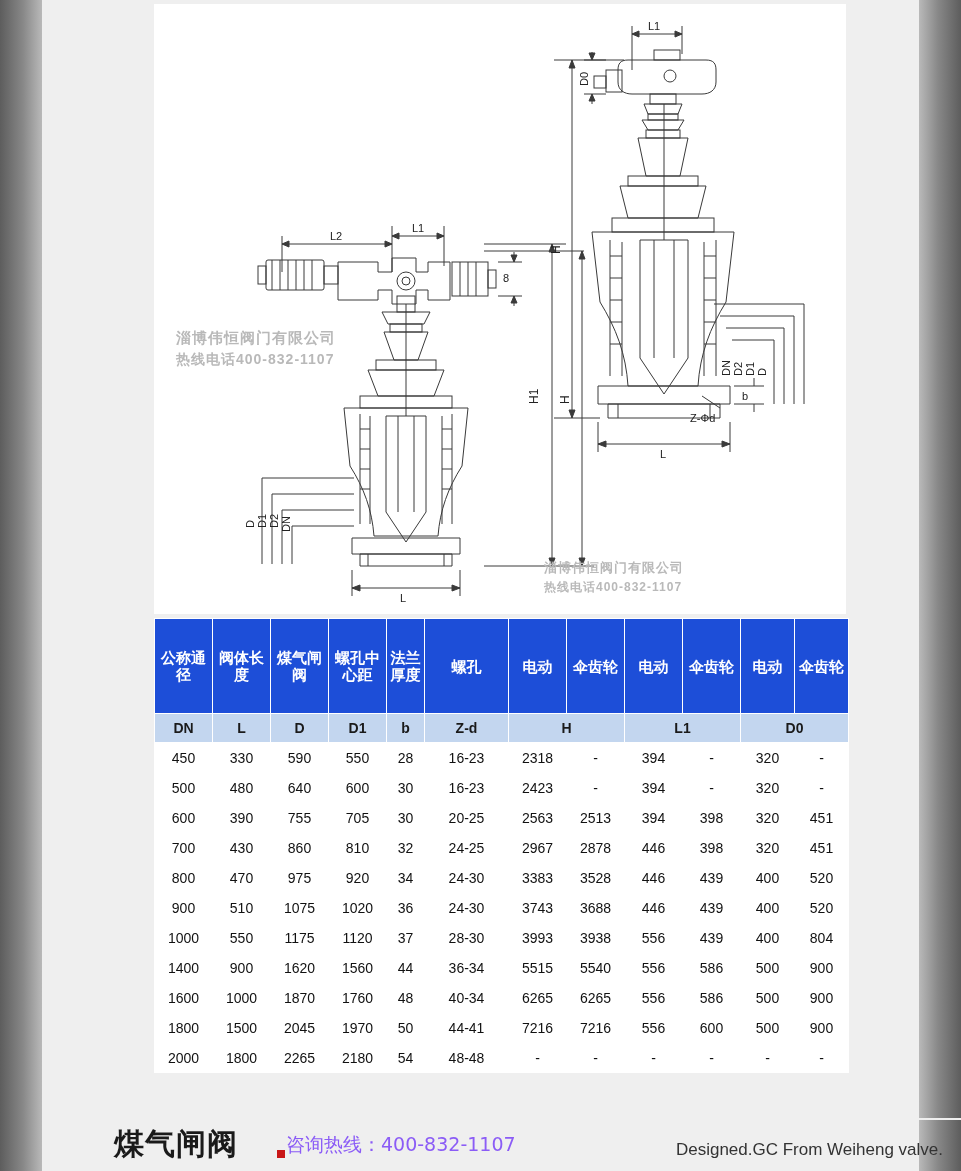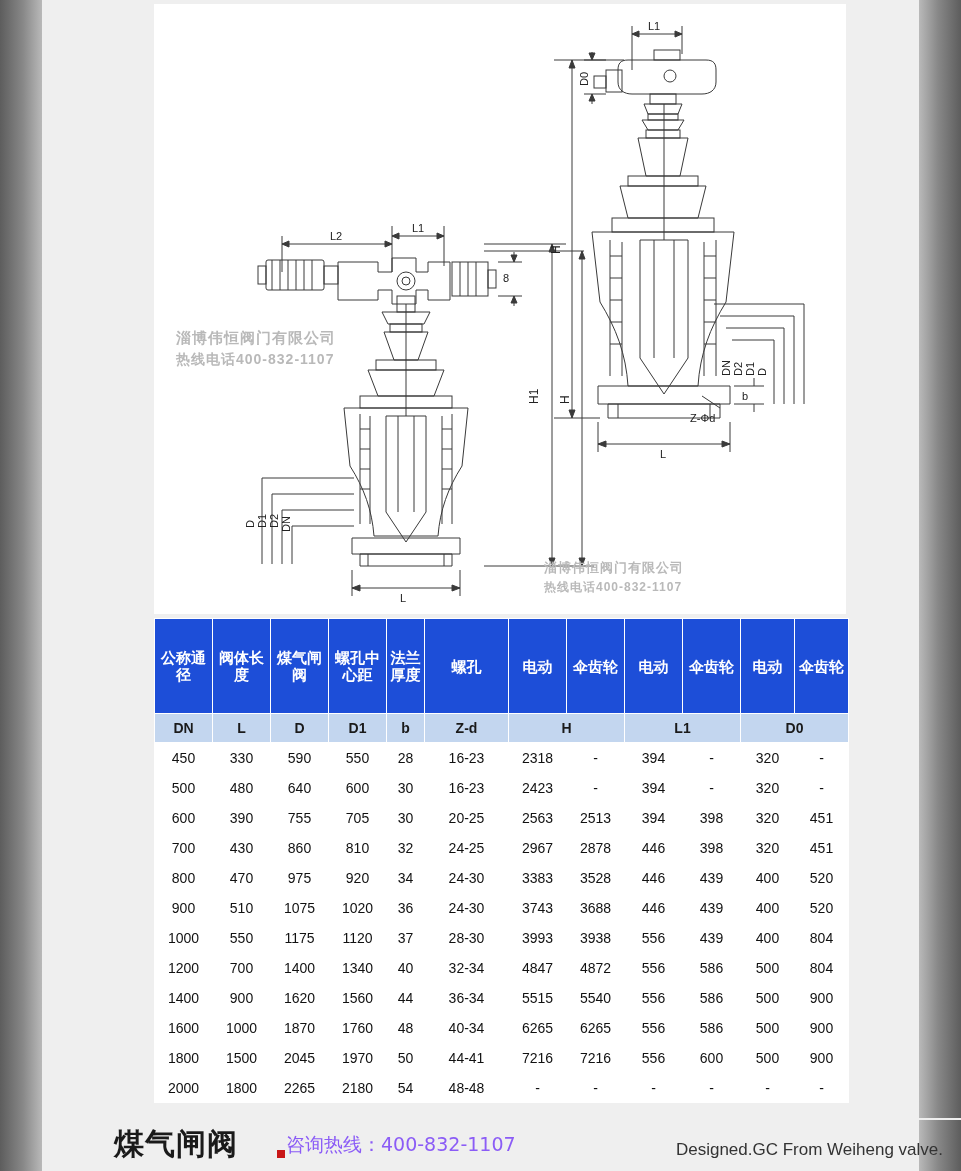--- a/index.html
+++ b/index.html
@@ -515,34 +515,20 @@
             <td>37</td>
             <td>28-30</td>
             <td>3993</td>
             <td>3938</td>
             <td>556</td>
             <td>439</td>
             <td>400</td>
             <td>804</td>
           </tr>
           <tr class="data-row">
-            <td>1200</td>
-            <td>700</td>
-            <td>1400</td>
-            <td>1340</td>
-            <td>40</td>
-            <td>32-34</td>
-            <td>4847</td>
-            <td>4872</td>
-            <td>556</td>
-            <td>586</td>
-            <td>500</td>
-            <td>804</td>
-          </tr>
-          <tr class="data-row">
             <td>1400</td>
             <td>900</td>
             <td>1620</td>
             <td>1560</td>
             <td>44</td>
             <td>36-34</td>
             <td>5515</td>
             <td>5540</td>
             <td>556</td>
             <td>586</td>

